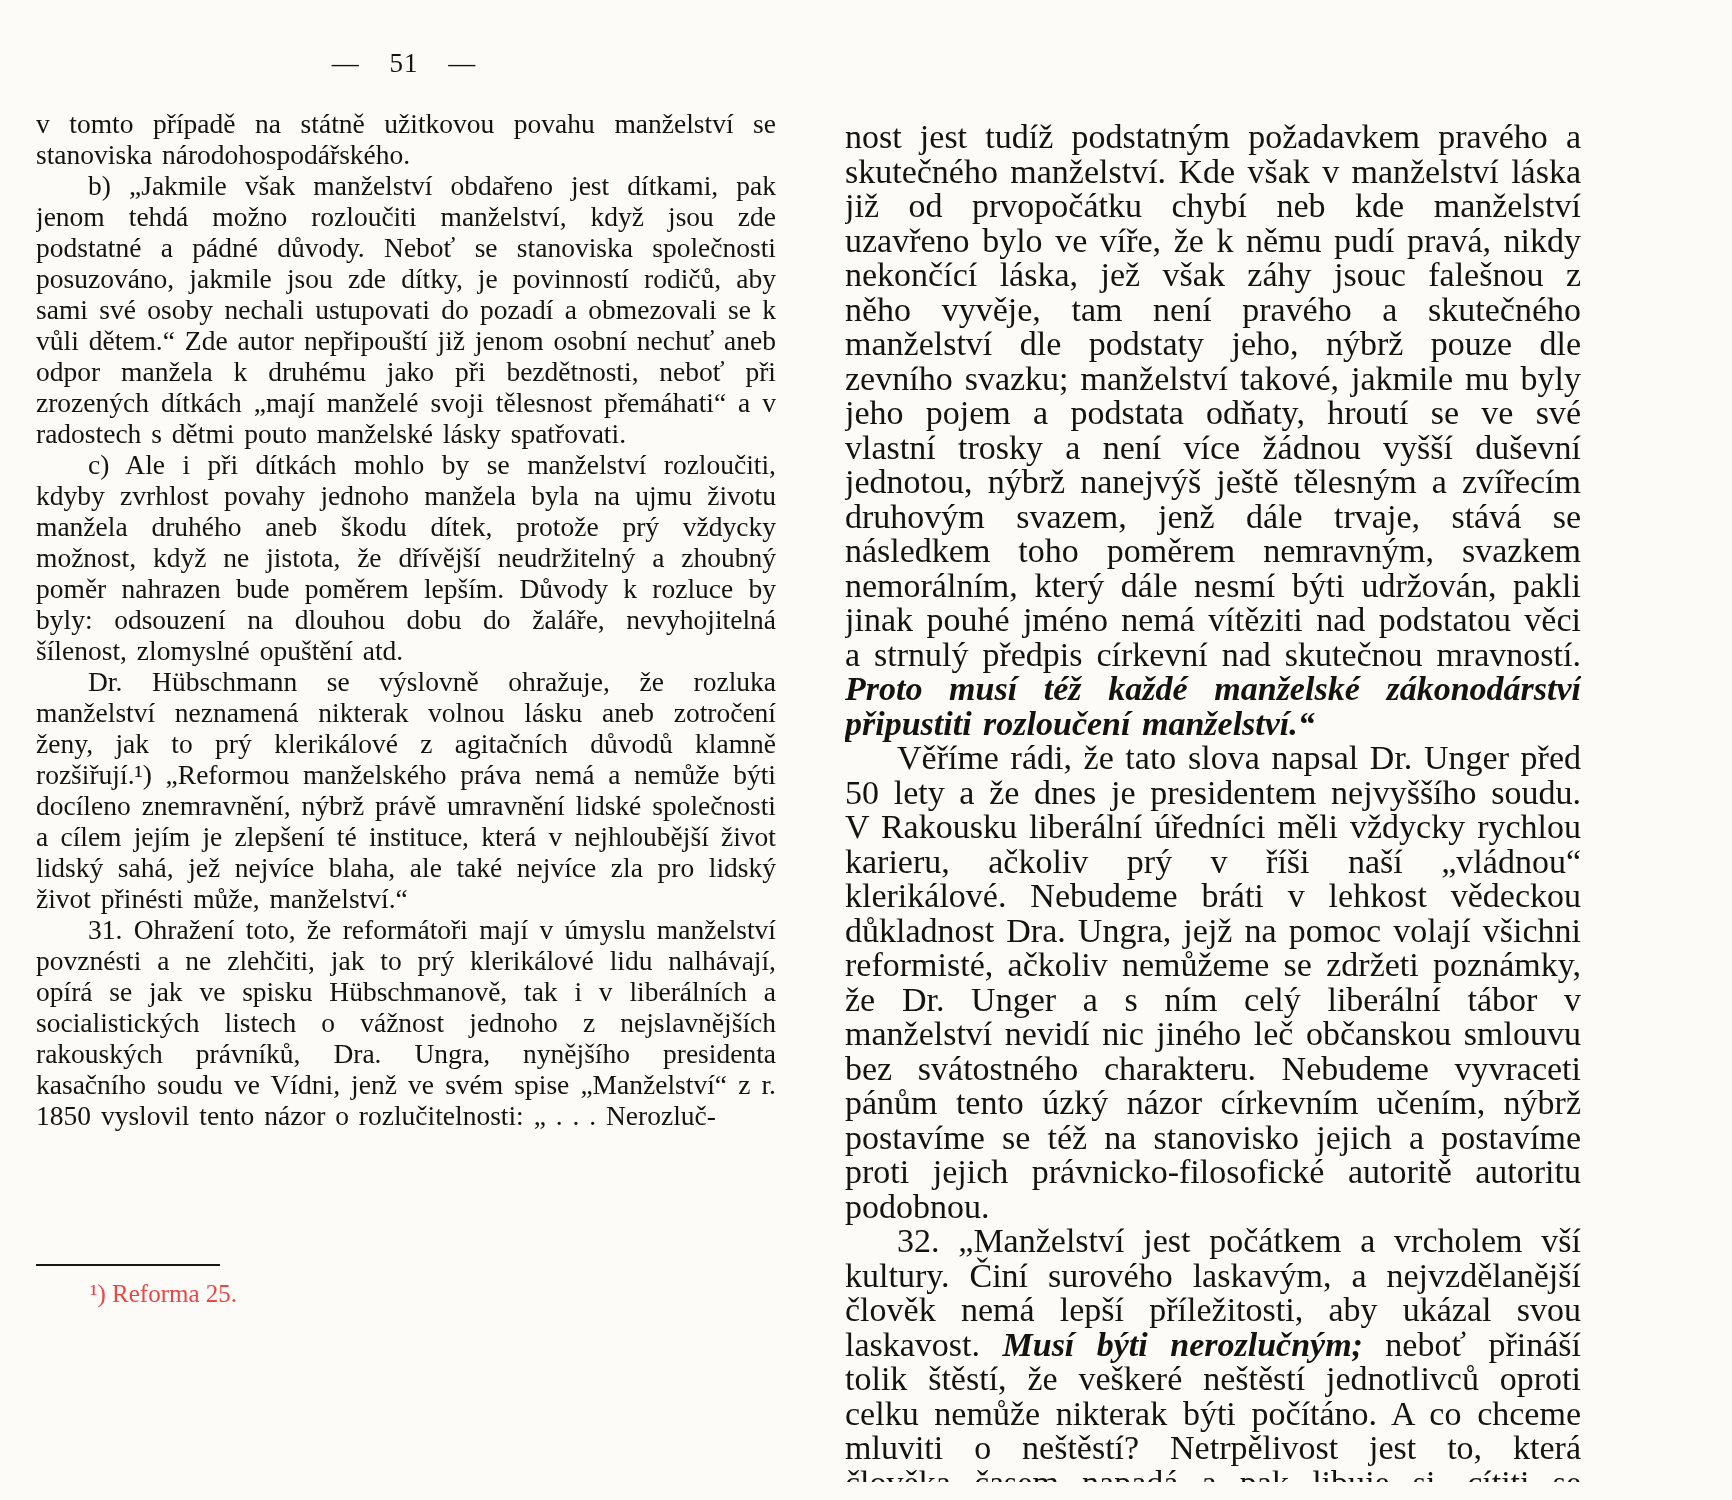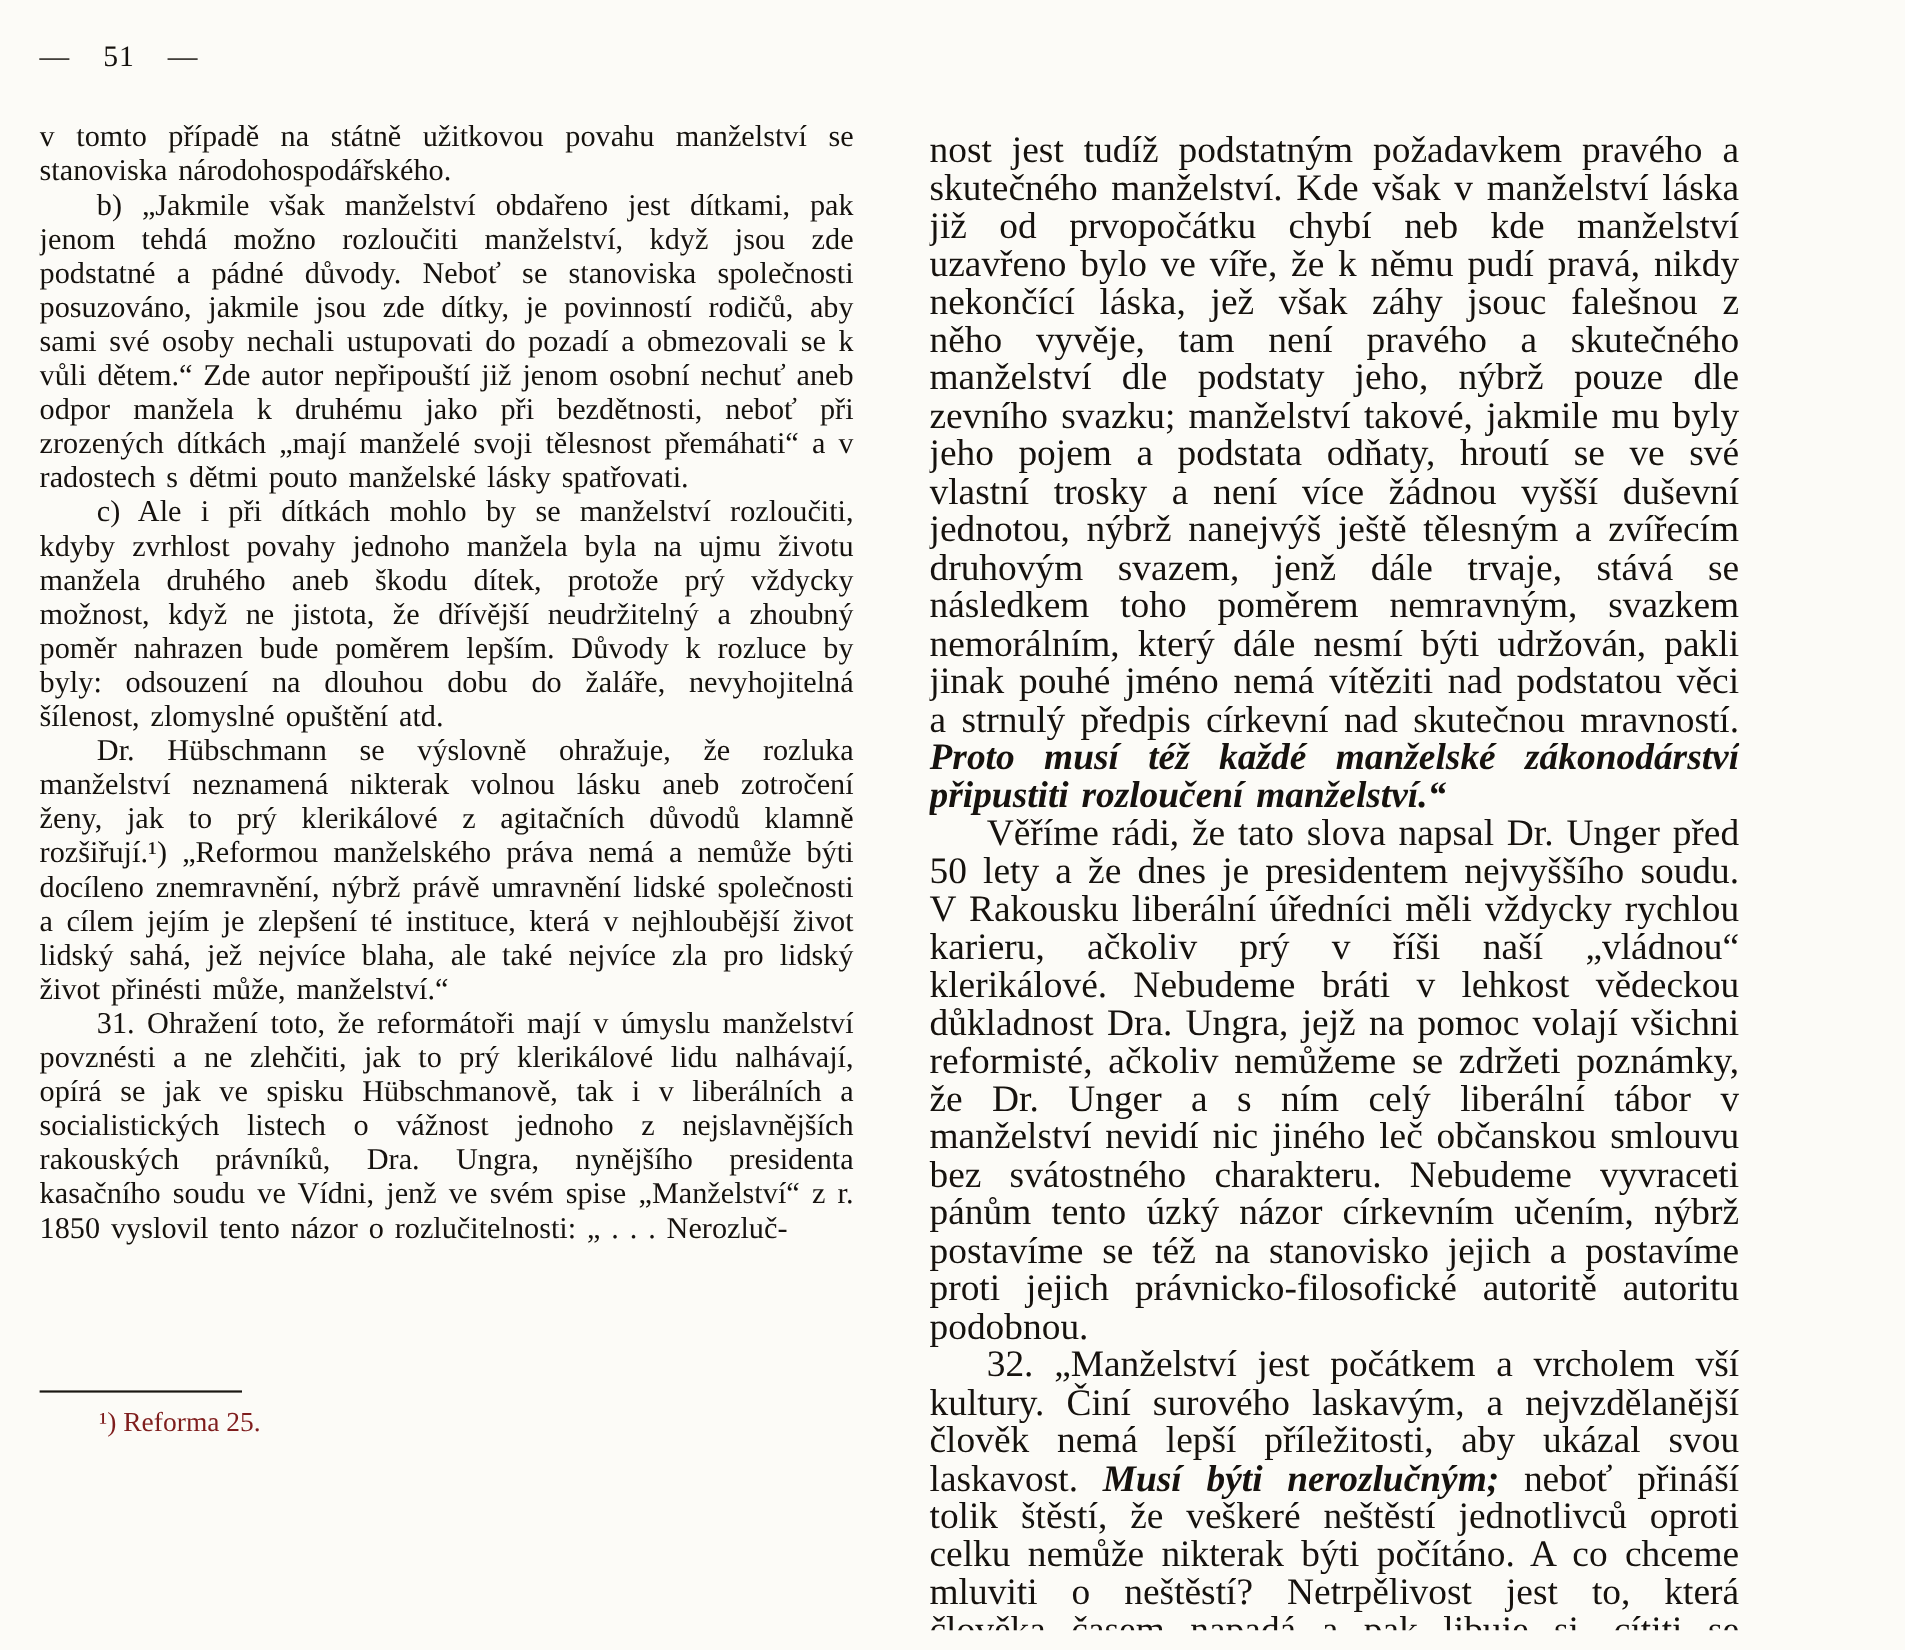--- a/index.html
+++ b/index.html
@@ -15,21 +15,21 @@
     overflow: hidden;
     color: #16120e;
   }
   .page-number {
     position: absolute;
     font-size: 27px;
     letter-spacing: 1px;
     word-spacing: 22px;
     color: #16120e;
   }
-  #pn-left  { left: 36px;  top: 36px; width: 736px; }
+  #pn-left  { left: 36px;  top: 48px; width: 736px; text-align: center; }
   #pn-right { left: 845px; top: 66px; width: 650px; text-align: center; }
   .body-col {
     position: absolute;
     text-align: justify;
     word-spacing: 3px;
     overflow: hidden;
   }
   #col-left {
     left: 36px; top: 108px; width: 740px; height: 1140px;
     font-size: 27.5px; line-height: 31px;
@@ -47,21 +47,21 @@
     position: absolute;
     left: 36px; top: 1264px;
     width: 184px; height: 2px;
     background: #1a1712;
   }
   .footnote {
     position: absolute;
     left: 36px; top: 1280px; width: 740px;
     font-size: 25px;
     text-indent: 54px;
-    color: #7f1d1d;
+    color: #ef4444;
   }
 </style>
 </head>
 <body>
 
 <div class="spread">
 
   <div class="page-number" id="pn-left">— 51 —</div>
 
 

